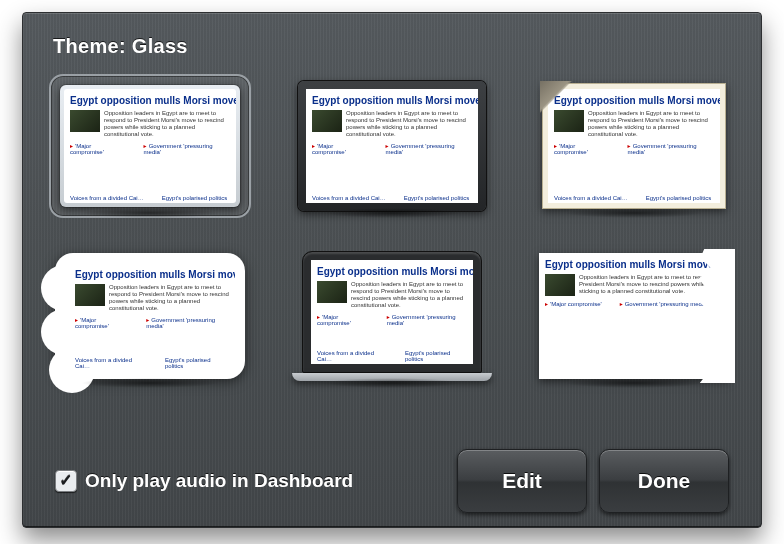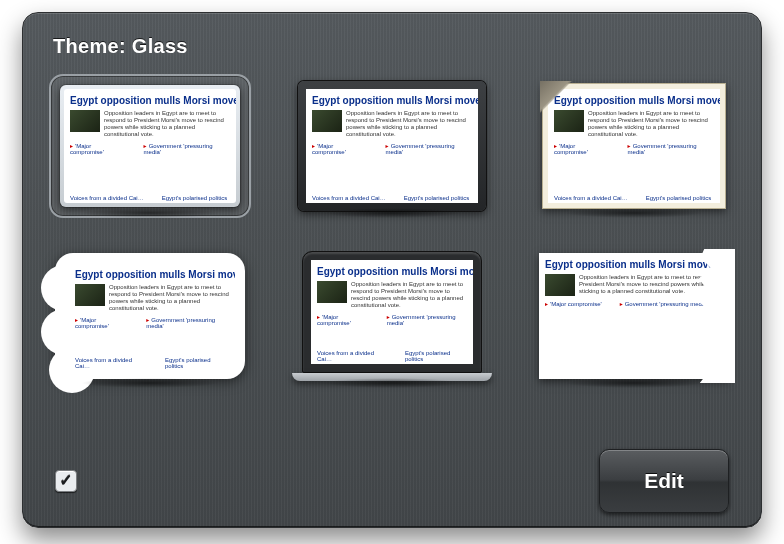--- a/index.html
+++ b/index.html
@@ -11,21 +11,21 @@
     font-family: "Lucida Grande", "Helvetica Neue", Arial, sans-serif;
     overflow: hidden;
   }
 
   .panel {
     position: absolute;
     left: 22px;
     top: 12px;
     width: 740px;
     height: 516px;
-    border-radius: 16px;
+    border-radius: 4px;
     box-shadow: 0 12px 24px rgba(0,0,0,0.45), 0 -1px 0 rgba(0,0,0,0.6) inset, 0 1px 0 rgba(255,255,255,0.15) inset;
     background:
       repeating-linear-gradient(90deg, rgba(255,255,255,0.03) 0px, rgba(255,255,255,0.03) 1px, rgba(0,0,0,0.03) 1px, rgba(0,0,0,0.03) 3px),
       linear-gradient(#555a5e, #4c5154 40%, #424649);
     border: 1px solid #2d2f31;
     box-sizing: border-box;
     padding: 18px 24px 0 24px;
     display: flex;
     flex-direction: column;
   }
@@ -438,18 +438,20 @@
         </div>
         <div class="tear"></div>
       </div>
     </div>
 
   </div>
 
   <div class="bottom">
     <div class="check">
       <div class="checkbox">✓</div>
+      <span>Only play audio in Dashboard</span>
     </div>
     <div class="spacer"></div>
     <div class="btn">Edit</div>
+    <div class="btn">Done</div>
   </div>
 
 </div>
 
 </body></html>

